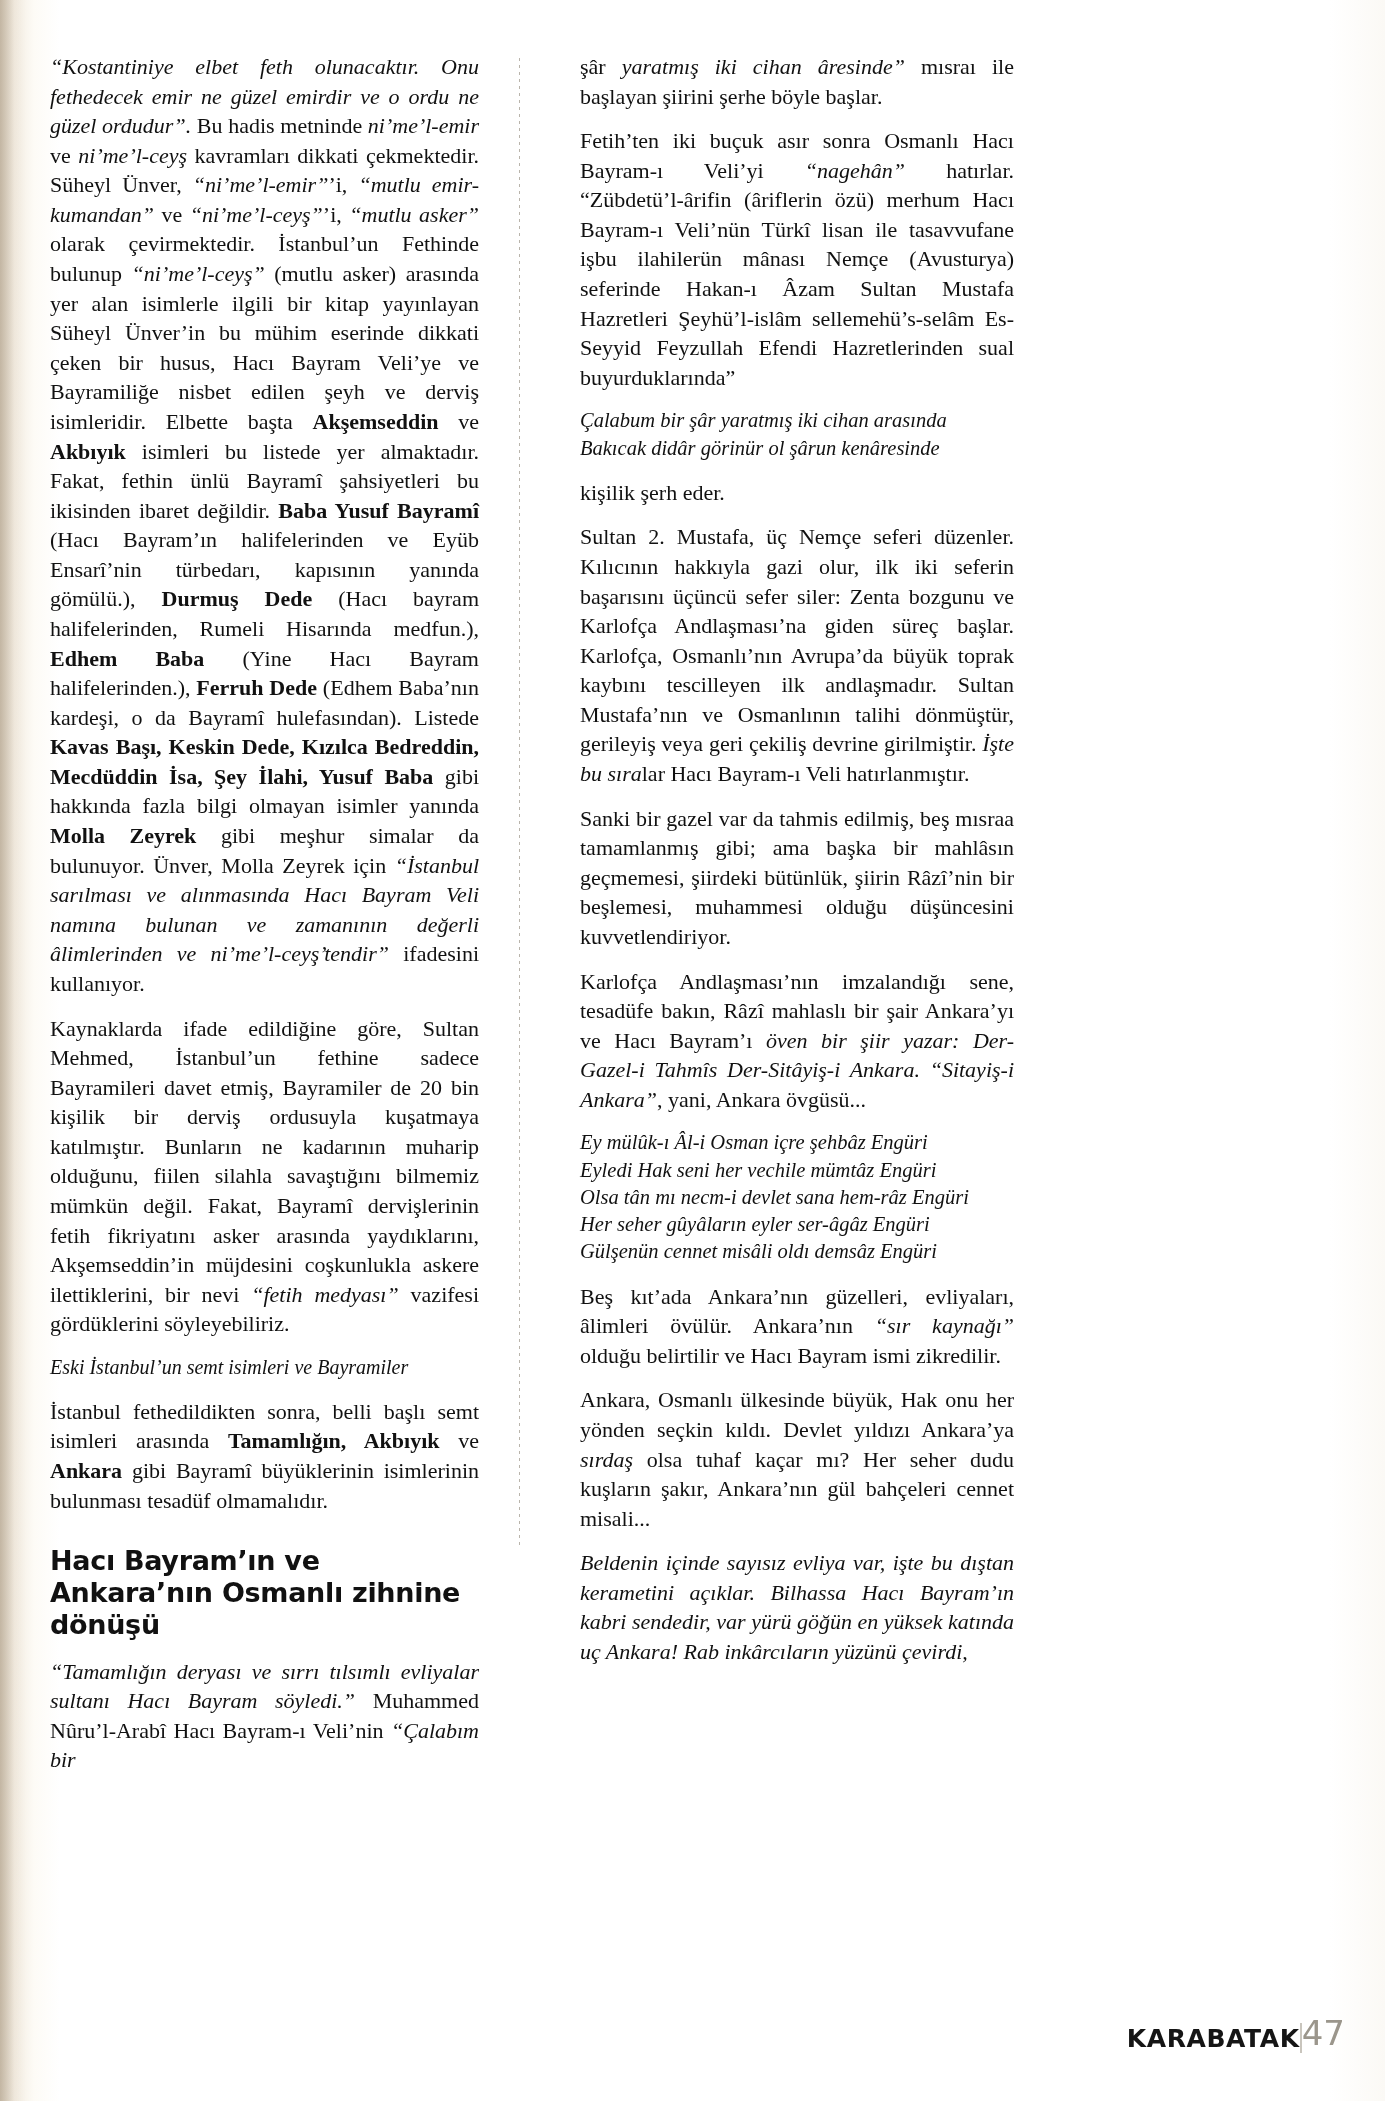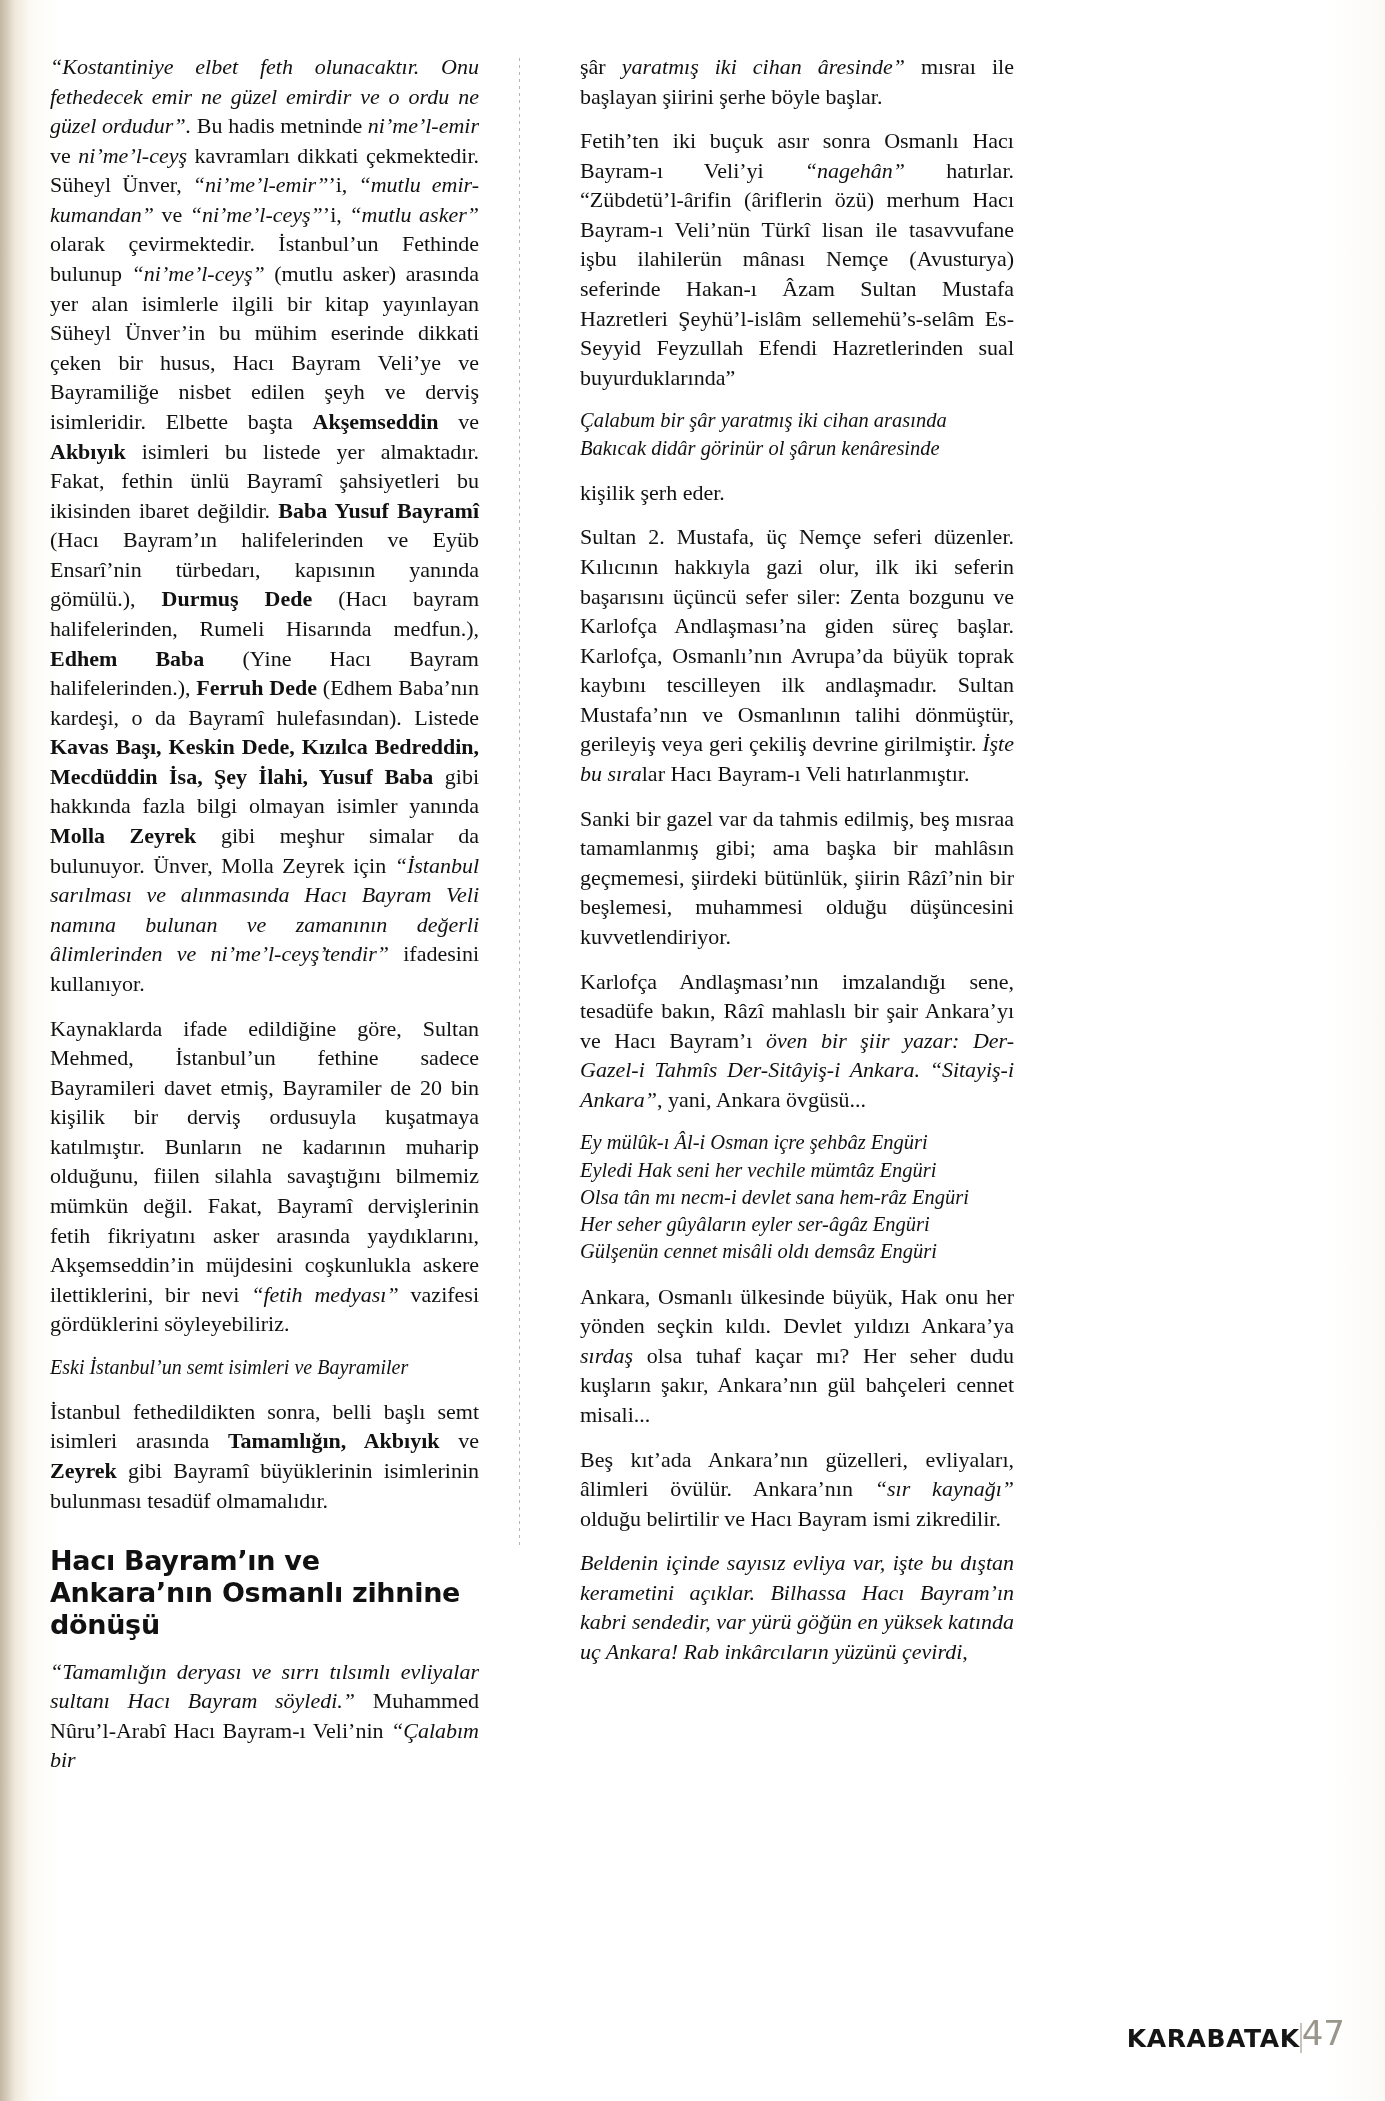--- a/index.html
+++ b/index.html
@@ -141,21 +141,21 @@
 
     <div class="col col-left">
 
 
       <p class="body"><span class="it">“Kostantiniye elbet feth olunacaktır. Onu fethedecek emir ne güzel emirdir ve o ordu ne güzel ordudur”.</span><span> Bu hadis metninde </span><span class="it">ni’me’l-emir</span><span> ve </span><span class="it">ni’me’l-ceyş</span><span> kavramları dikkati çekmektedir. Süheyl Ünver, </span><span class="it">“ni’me’l-emir”</span><span>’i, </span><span class="it">“mutlu emir-kumandan”</span><span> ve </span><span class="it">“ni’me’l-ceyş”</span><span>’i, </span><span class="it">“mutlu asker”</span><span> olarak çevirmektedir. İstanbul’un Fethinde bulunup </span><span class="it">“ni’me’l-ceyş”</span><span> (mutlu asker) arasında yer alan isimlerle ilgili bir kitap yayınlayan Süheyl Ünver’in bu mühim eserinde dikkati çeken bir husus, Hacı Bayram Veli’ye ve Bayramiliğe nisbet edilen şeyh ve derviş isimleridir. Elbette başta </span><span class="bd">Akşemseddin</span><span> ve </span><span class="bd">Akbıyık</span><span> isimleri bu listede yer almaktadır. Fakat, fethin ünlü Bayramî şahsiyetleri bu ikisinden ibaret değildir. </span><span class="bd">Baba Yusuf Bayramî</span><span> (Hacı Bayram’ın halifelerinden ve Eyüb Ensarî’nin türbedarı, kapısının yanında gömülü.), </span><span class="bd">Durmuş Dede</span><span> (Hacı bayram halifelerinden, Rumeli Hisarında medfun.), </span><span class="bd">Edhem Baba</span><span> (Yine Hacı Bayram halifelerinden.), </span><span class="bd">Ferruh Dede</span><span> (Edhem Baba’nın kardeşi, o da Bayramî hulefasından). Listede </span><span class="bd">Kavas Başı, Keskin Dede, Kızılca Bedreddin, Mecdüddin İsa, Şey İlahi, Yusuf Baba</span><span> gibi hakkında fazla bilgi olmayan isimler yanında </span><span class="bd">Molla Zeyrek</span><span> gibi meşhur simalar da bulunuyor. Ünver, Molla Zeyrek için </span><span class="it">“İstanbul sarılması ve alınmasında Hacı Bayram Veli namına bulunan ve zamanının değerli âlimlerinden ve ni’me’l-ceyş’tendir”</span><span> ifadesini kullanıyor.</span></p>
 
       <p class="body"><span>Kaynaklarda ifade edildiğine göre, Sultan Mehmed, İstanbul’un fethine sadece Bayramileri davet etmiş, Bayramiler de 20 bin kişilik bir derviş ordusuyla kuşatmaya katılmıştır. Bunların ne kadarının muharip olduğunu, fiilen silahla savaştığını bilmemiz mümkün değil. Fakat, Bayramî dervişlerinin fetih fikriyatını asker arasında yaydıklarını, Akşemseddin’in müjdesini coşkunlukla askere ilettiklerini, bir nevi </span><span class="it">“fetih medyası”</span><span> vazifesi gördüklerini söyleyebiliriz.</span></p>
 
       <p class="subhead">Eski İstanbul’un semt isimleri ve Bayramiler</p>
 
-      <p class="body"><span>İstanbul fethedildikten sonra, belli başlı semt isimleri arasında </span><span class="bd">Tamamlığın, Akbıyık</span><span> ve </span><span class="bd">Zeyrek</span><span> gibi Bayramî büyüklerinin isimlerinin bulunması tesadüf olmamalıdır.</span></p>
+      <p class="body"><span>İstanbul fethedildikten sonra, belli başlı semt isimleri arasında </span><span class="bd">Tamamlığın, Akbıyık</span><span> ve </span><span class="bd">Ankara</span><span> gibi Bayramî büyüklerinin isimlerinin bulunması tesadüf olmamalıdır.</span></p>
 
       <h2 class="section-head spaced">Hacı Bayram’ın ve Ankara’nın Osmanlı zihnine dönüşü</h2>
 
       <p class="body"><span class="it">“Tamamlığın deryası ve sırrı tılsımlı evliyalar sultanı Hacı Bayram söyledi.”</span><span> Muhammed Nûru’l-Arabî Hacı Bayram-ı Veli’nin </span><span class="it">“Çalabım bir</span></p>
     </div>
 
     <div class="divider"></div>
 
     <div class="col col-right">
 
@@ -168,23 +168,23 @@
       <p class="body">kişilik şerh eder.</p>
 
       <p class="body"><span>Sultan 2. Mustafa, üç Nemçe seferi düzenler. Kılıcının hakkıyla gazi olur, ilk iki seferin başarısını üçüncü sefer siler: Zenta bozgunu ve Karlofça Andlaşması’na giden süreç başlar. Karlofça, Osmanlı’nın Avrupa’da büyük toprak kaybını tescilleyen ilk andlaşmadır. Sultan Mustafa’nın ve Osmanlının talihi dönmüştür, gerileyiş veya geri çekiliş devrine girilmiştir. </span><span class="it">İşte bu sıra</span><span>lar Hacı Bayram-ı Veli hatırlanmıştır.</span></p>
 
       <p class="body">Sanki bir gazel var da tahmis edilmiş, beş mısraa tamamlanmış gibi; ama başka bir mahlâsın geçmemesi, şiirdeki bütünlük, şiirin Râzî’nin bir beşlemesi, muhammesi olduğu düşüncesini kuvvetlendiriyor.</p>
 
       <p class="body"><span>Karlofça Andlaşması’nın imzalandığı sene, tesadüfe bakın, Râzî mahlaslı bir şair Ankara’yı ve Hacı Bayram’ı </span><span class="it">öven bir şiir yazar: Der-Gazel-i Tahmîs Der-Sitâyiş-i Ankara. “Sitayiş-i Ankara”</span><span>, yani, Ankara övgüsü...</span></p>
 
       <p class="verse"><span>Ey mülûk-ı Âl-i Osman içre şehbâz Engüri</span><br><span>Eyledi Hak seni her vechile mümtâz Engüri</span><br><span>Olsa tân mı necm-i devlet sana hem-râz Engüri</span><br><span>Her seher gûyâların eyler ser-âgâz Engüri</span><br><span>Gülşenün cennet misâli oldı demsâz Engüri</span></p>
 
+      <p class="body"><span>Beş kıt’ada Ankara’nın güzelleri, evliyaları, âlimleri övülür. Ankara’nın </span><span class="it">“sır kaynağı”</span><span> olduğu belirtilir ve Hacı Bayram ismi zikredilir.</span></p>
+
       <p class="body"><span>Ankara, Osmanlı ülkesinde büyük, Hak onu her yönden seçkin kıldı. Devlet yıldızı Ankara’ya </span><span class="it">sırdaş</span><span> olsa tuhaf kaçar mı? Her seher dudu kuşların şakır, Ankara’nın gül bahçeleri cennet misali...</span></p>
-
-      <p class="body"><span>Beş kıt’ada Ankara’nın güzelleri, evliyaları, âlimleri övülür. Ankara’nın </span><span class="it">“sır kaynağı”</span><span> olduğu belirtilir ve Hacı Bayram ismi zikredilir.</span></p>
 
       <p class="body it">Beldenin içinde sayısız evliya var, işte bu dıştan kerametini açıklar. Bilhassa Hacı Bayram’ın kabri sendedir, var yürü göğün en yüksek katında uç Ankara! Rab inkârcıların yüzünü çevirdi,</p>
     </div>
 
   </div>
 
   <div class="footer">
     <span class="brand">KARABATAK</span>
     <span class="rule"></span>
     <span class="pageno">47</span>

